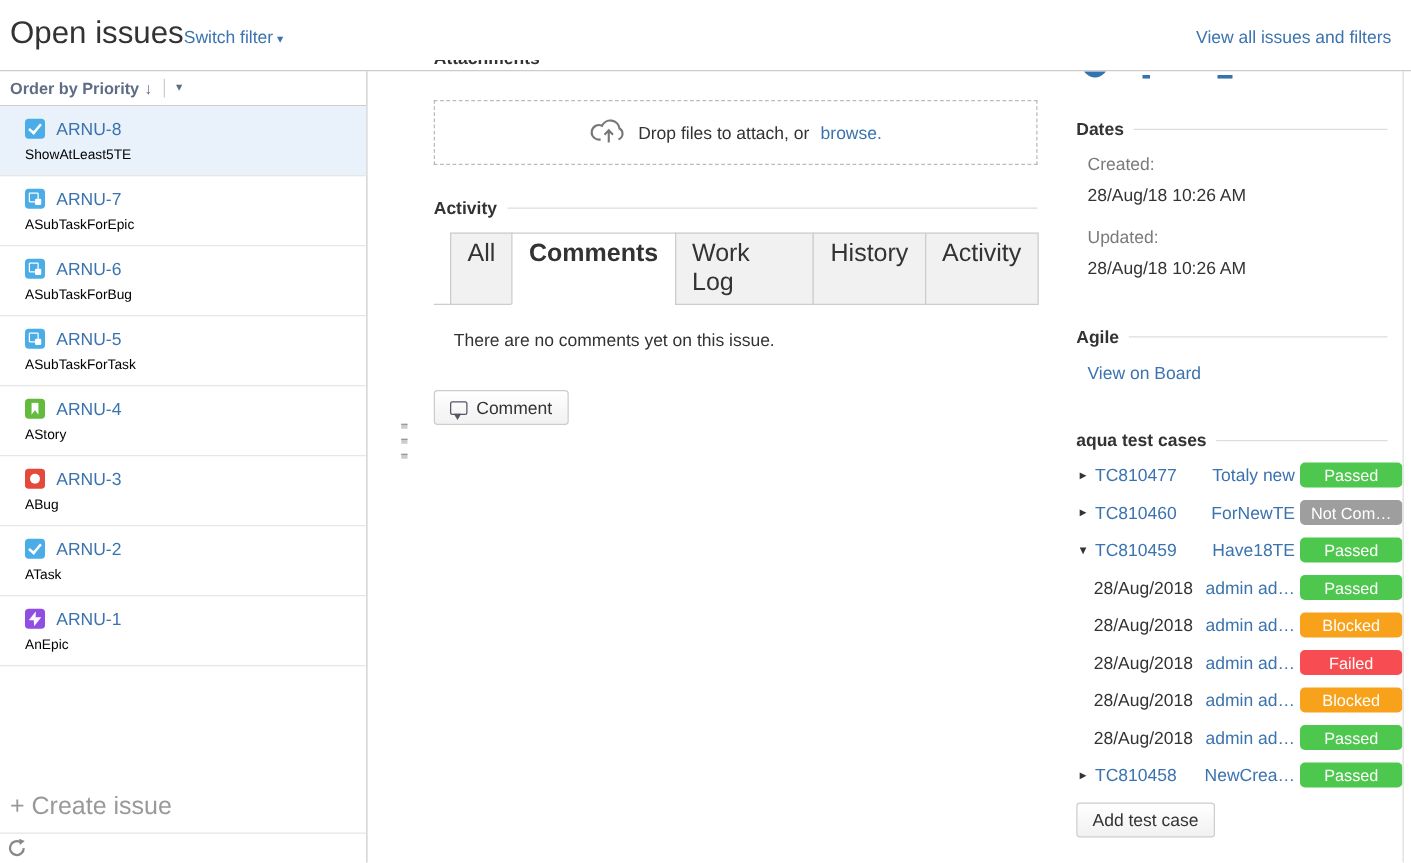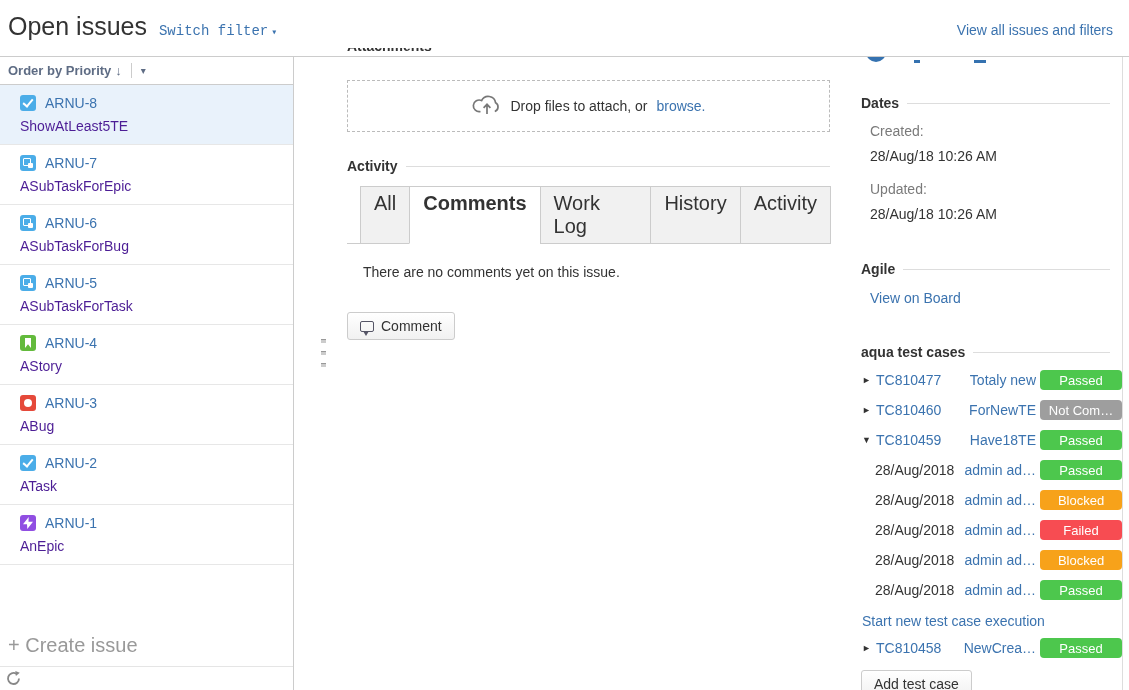--- a/index.html
+++ b/index.html
@@ -5,38 +5,38 @@
   * { margin:0; padding:0; box-sizing:border-box; }
   html,body { width:1129px; height:690px; background:#fff; overflow:hidden;
               font-family:"Liberation Sans","DejaVu Sans",sans-serif; font-size:14px; color:#333; }
   a { text-decoration:none; cursor:pointer; }
   .link { color:#3b73af; }
 
   
   .page-header { position:absolute; top:0; left:0; right:0; height:56px;
                  display:flex; align-items:baseline; padding:12px 16px 0 8px; }
   .page-title { font-size:25px; font-weight:400; color:#333; }
-  .switch-filter { margin-left:12px; font-size:14px;font-family:Liberation Mono, monospace; }
+  .switch-filter { font-size:14px; }
   .caret { font-size:10px; color:#3b73af; margin-left:3px; }
   .view-all { margin-left:auto; font-size:14px; }
   .global-line { position:absolute; top:56px; left:0; right:0; height:1px; background:#ccc; z-index:4; }
 
   
   .sidebar { position:absolute; top:57px; left:0; bottom:0; width:294px; border-right:1px solid #ccc; background:#fff; }
   .order-row { height:28px; display:flex; align-items:center; padding:0 8px; border-bottom:1px solid #ccc; }
   .order-label { display:flex; align-items:center; gap:4px; font-size:13px; font-weight:bold; color:#5e6c84; cursor:pointer; }
   .sort-arrow { font-size:13px; font-weight:bold; color:#5e6c84; }
   .vdiv { width:1px; height:15px; background:#ccc; margin:0 9px; }
   .order-caret { font-size:10px; color:#5e6c84; cursor:pointer; }
   .issue-list { list-style:none; }
   .issue-item { padding:10px 16px 10px 20px; border-bottom:1px solid #e7e7e7; cursor:pointer; }
   .issue-item.selected { background:#e9f2fb; }
   .issue-top { display:flex; align-items:center; gap:9px; }
   .issue-key { color:#3b73af; font-size:14px; }
-  .issue-summary { display:block; margin-top:7px; color:#4c1d95; font-size:14px; }
+  .issue-summary { display:block; margin-top:7px; color:#000000; font-size:11px; }
   .type-icon { width:16px; height:16px; border-radius:3px; position:relative; flex:none; display:inline-block; }
   .type-icon[data-type="task"]    { background:#4bade8; }
   .type-icon[data-type="task"]::after { content:""; position:absolute; left:5px; top:2px; width:4px; height:8px;
         border:solid #fff; border-width:0 2px 2px 0; transform:rotate(40deg); }
   .type-icon[data-type="subtask"] { background:#4bade8; }
   .type-icon[data-type="subtask"]::before { content:""; position:absolute; left:3px; top:3px; width:6px; height:6px;
         border:1.5px solid #fff; border-radius:1px; }
   .type-icon[data-type="subtask"]::after  { content:""; position:absolute; right:3px; bottom:3px; width:5px; height:5px;
         background:#fff; border-radius:1px; }
   .type-icon[data-type="story"]   { background:#63ba3c; }
@@ -329,21 +329,20 @@
     <div class="tc-row" data-kind="exec">
       <span class="tc-id-cell">
           <i class="tri"></i>
           <a class="tc-link">28/Aug/2018</a>
         </span>
       <a class="tc-label">admin ad…</a>
       <span class="badge" data-status="passed">Passed</span>
     </div>
   </div>
 
-  <a class="start-exec link">Start new test case execution</a>
 
   <div class="tc-row" data-kind="tc">
     <span class="tc-id-cell">
         <i class="tri">►</i>
         <a class="tc-link">TC810458</a>
       </span>
     <a class="tc-label">NewCrea…</a>
     <span class="badge" data-status="passed">Passed</span>
   </div>
 

